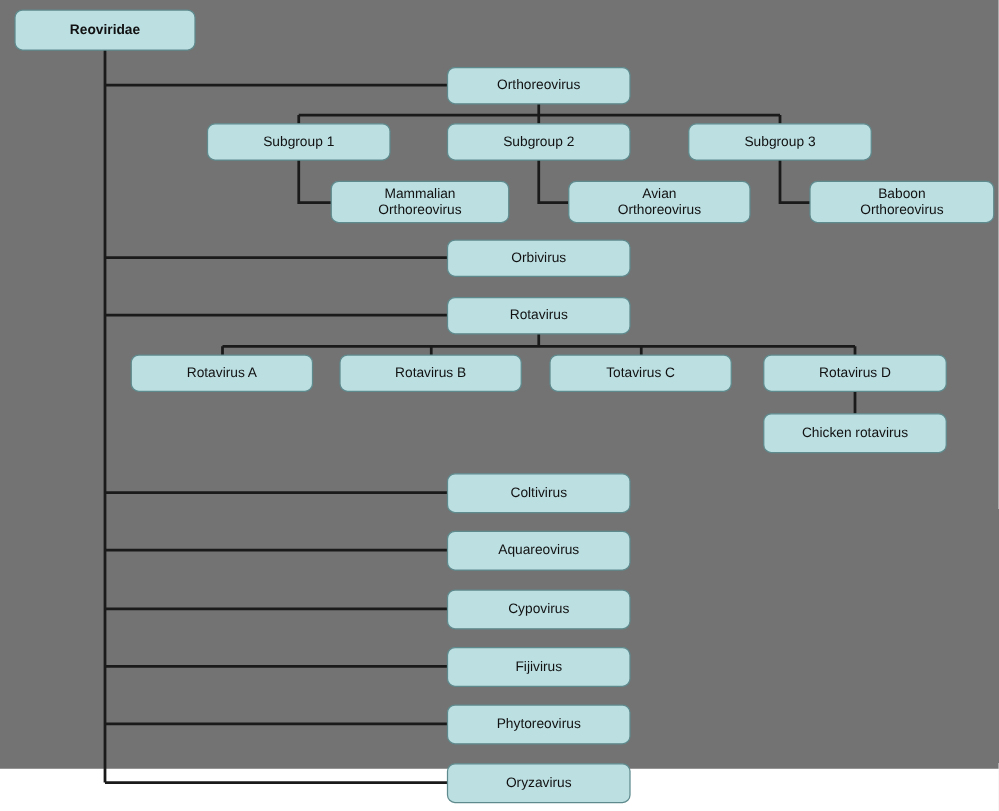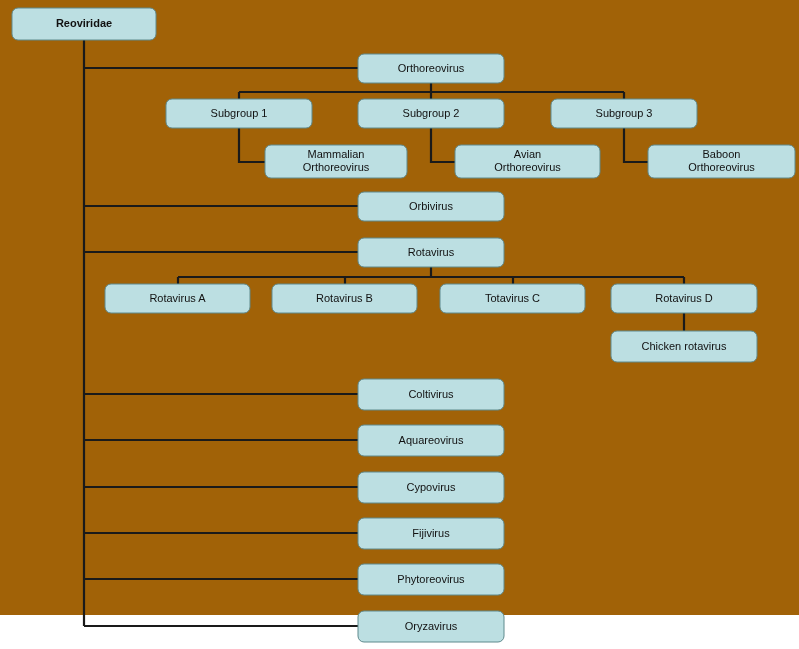--- a/index.html
+++ b/index.html
@@ -11,21 +11,21 @@
   body {
     font-family: "Liberation Sans", sans-serif;
     width: 799px;
     height: 649px;
     overflow: hidden;
   }
   #diagram-root {
     position: relative;
     width: 799px;
     height: 615px;
-    background: #a16207;
+    background: #737373;
     text-decoration: underline;
   }
   svg#tree-svg {
     display: block;
     width: 799px;
     height: 649px;
   }
   .node-rect {
     fill: #bcdfe2;
     stroke: #5f8a8d;

